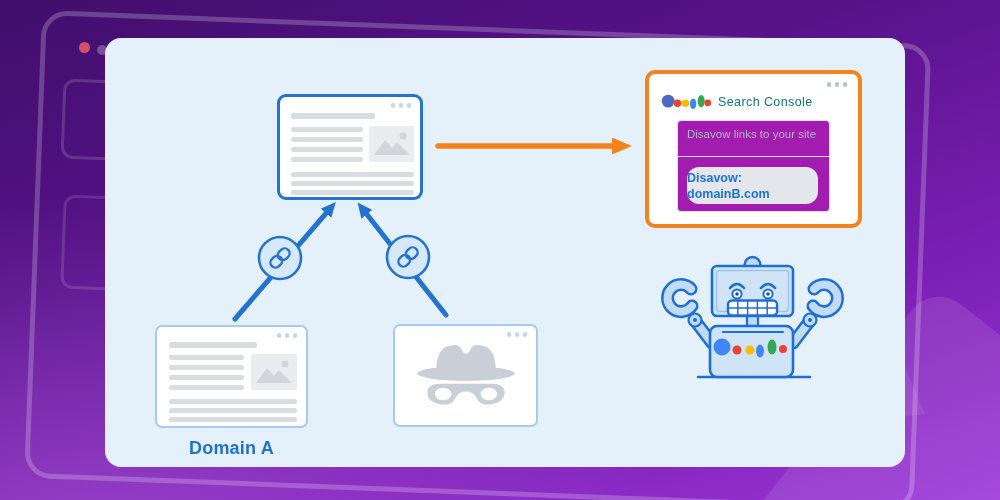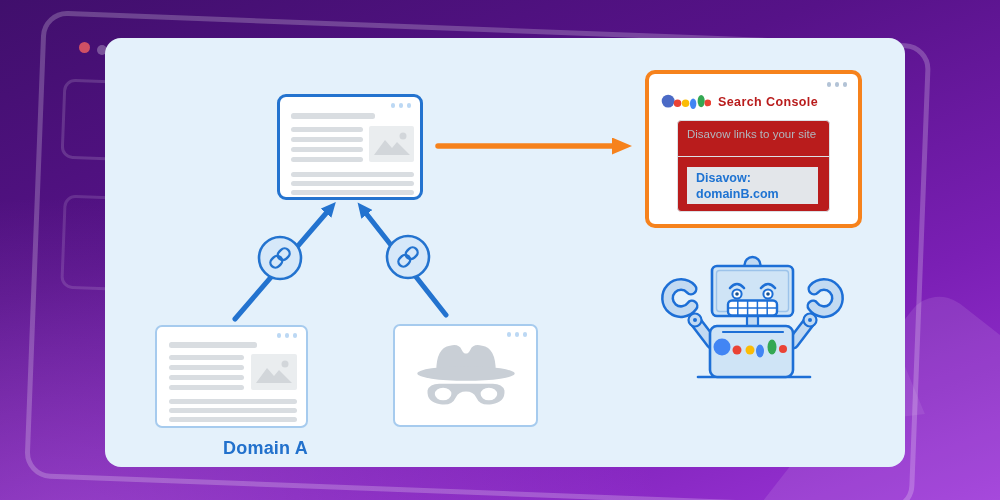--- a/index.html
+++ b/index.html
@@ -62,41 +62,41 @@
   .da .h{left:12px;top:15px;width:88px;height:6px;}
   .da .l1{left:12px;top:28px;width:75px;}
   .da .l2{left:12px;top:38px;width:75px;}
   .da .l3{left:12px;top:48px;width:75px;}
   .da .l4{left:12px;top:58px;width:75px;}
   .da .img-ph{left:94px;top:27px;width:46px;height:36px;}
   .da .f1{left:12px;top:72px;width:128px;}
   .da .f2{left:12px;top:81px;width:128px;}
   .da .f3{left:12px;top:90px;width:128px;}
   .domain-label{
-    position:absolute;text-align:right;font-weight:bold;font-size:18px;color:#2271cc;
+    position:absolute;text-align:center;font-weight:bold;font-size:18px;color:#2271cc;
     letter-spacing:0.2px;
   }
   
   .sc-box{
     position:absolute;left:540px;top:32px;width:217px;height:158px;box-sizing:border-box;
     background:#fff;border:4px solid #f6821c;border-radius:10px;
   }
   .sc-header{position:absolute;left:12px;top:17px;display:flex;align-items:center;gap:7px;}
-  .sc-title{font-size:12.5px;color:#b91c1c;letter-spacing:0.4px;font-weight:bold;}
+  .sc-title{font-size:12.5px;color:#0f766e;letter-spacing:0.4px;}
   .sc-panel{
     position:absolute;left:28px;top:46px;width:153px;height:92px;box-sizing:border-box;
-    border:1.5px solid #dcе0e4;border:1.5px solid #dce0e4;border-radius:4px;background:#b91c1c;
+    border:1.5px solid #dcе0e4;border:1.5px solid #dce0e4;border-radius:4px;background:#a21caf;
   }
   .sc-input{
     box-sizing:border-box;height:36px;border-bottom:1.5px solid #dce0e4;
     padding:7px 9px 0;font-size:11.5px;color:#b1b7be;
   }
   .sc-gray{
     position:absolute;left:9px;right:11px;top:46px;height:37px;background:#e3e6ea;
-    border-radius:0;padding:3px 9px;box-sizing:border-box;
+    border-radius:12px;padding:3px 0;box-sizing:border-box;
   }
   .sc-gray div{font-size:12.5px;font-weight:bold;color:#1e73d2;line-height:16px;}
   
   .overlay{position:absolute;left:0;top:0;pointer-events:none;}
   
   .spy-wrap{position:absolute;left:15px;top:13px;}
   .robot-wrap{position:absolute;left:545px;top:215px;}
 </style>
 </head>
 <body>

